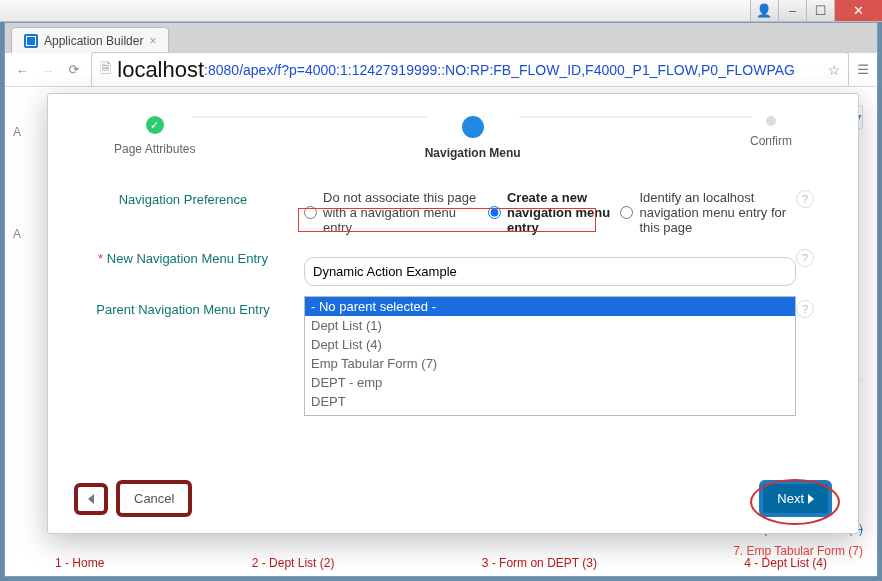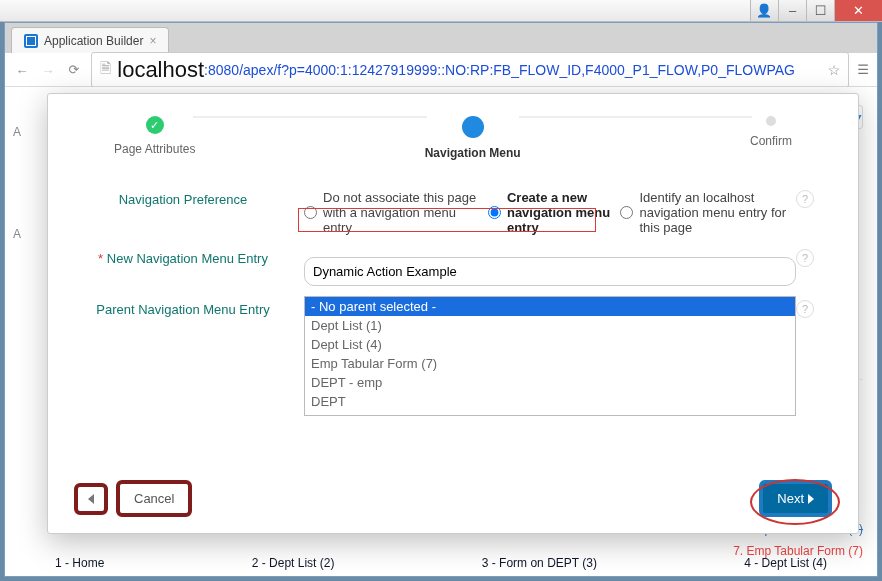--- a/index.html
+++ b/index.html
@@ -23,21 +23,21 @@
   .url .host{color:#111;font-size:22px;}
   .url .rest{color:#1d4ed8;font-size:14px;}
   .url .star{color:#888; margin-left:auto;}
   .menu-ic{color:#777;}
 
   
   .page-bg { flex:1; position: relative; background: #fff; }
   .bg-item{position:absolute;font-size:12px;color:#888;}
   .bg-list{position:absolute;right:14px;top:260px;font-size:12px;color:#2e7bc1;line-height:24px;text-align:left;}
   .bg-list .row{border-bottom:1px solid #eee;padding:4px 6px 4px 0;}
-  .bg-footer{position:absolute;bottom:6px;left:50px;right:50px;display:flex;justify-content:space-between;font-size:12px;color:#0f172a;}
+  .bg-footer{position:absolute;bottom:6px;left:50px;right:50px;display:flex;justify-content:space-between;font-size:12px;color:#b91c1c;}
 
   
   .modal { position: absolute; top: 6px; left: 42px; right: 18px; bottom: 42px; background: #fff; border: 1px solid #ccc; border-radius: 3px; box-shadow: 0 8px 30px rgba(0,0,0,0.25); display: flex; flex-direction: column; padding: 22px 26px 16px 26px; }
 
   .wizard { display: flex; align-items: flex-start; justify-content: space-between; padding: 0 40px; gap: 8px; }
   .wz-step { display: flex; flex-direction: column; align-items: center; gap: 8px; font-size: 12px; color: #666; position:relative;}
   .wz-dot { width: 14px; height: 14px; border-radius: 50%; background: #ccc; }
   .wz-step.done .wz-dot { background: #2ecc71; width:18px;height:18px; position:relative;}
   .wz-step.done .wz-dot::after{content:"✓";color:#fff;font-size:11px;position:absolute;inset:0;display:flex;align-items:center;justify-content:center;}
   .wz-step.active .wz-dot { background: #1f8ae0; width: 22px; height: 22px; }

